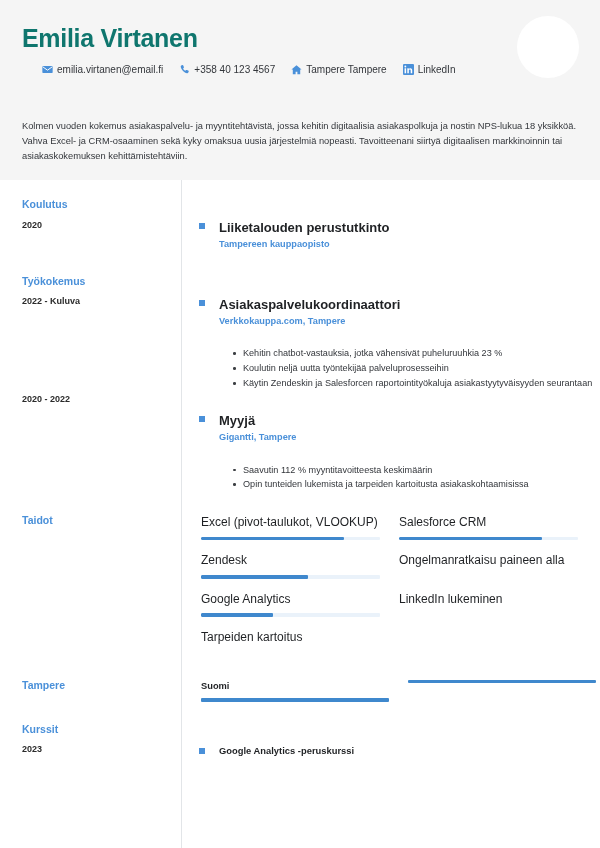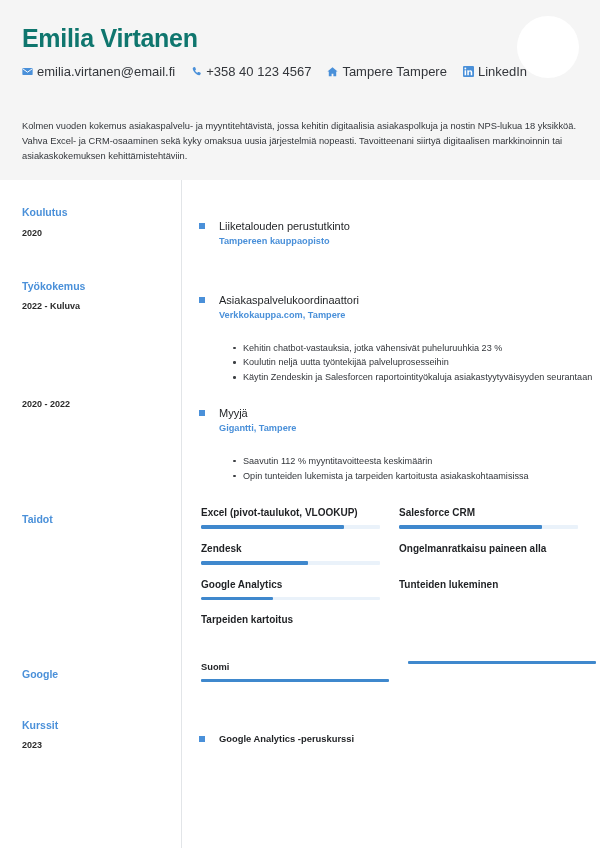--- a/index.html
+++ b/index.html
@@ -29,22 +29,23 @@
     font-weight: bold;
     color: #0f766e;
     letter-spacing: -0.3px;
     margin: 0 0 13px 0;
     line-height: 1;
   }
   .contact-row {
     display: flex;
     align-items: center;
     gap: 16px;
-    font-size: 13px;
+    font-size: 10px;
     color: #33363b;
+    margin-left: 20px;
   }
   .contact-item {
     display: flex;
     align-items: center;
     gap: 4px;
     white-space: nowrap;
   }
   .c-icon {
     display: inline-flex;
     align-items: center;
@@ -105,21 +106,21 @@
   .right-col {
     flex: 1 1 auto;
     padding-left: 20px;
     box-sizing: border-box;
     position: relative;
   }
   .sec-title {
     font-size: 10.5px;
     font-weight: bold;
     color: #4a90d9;
-    margin: 8px 0 10px 0;
+    margin: 0 0 10px 0;
     line-height: 1;
   }
   .date {
     font-size: 9px;
     font-weight: bold;
     color: #2b2b2b;
     line-height: 1.3;
   }
 
   .entry {
@@ -131,22 +132,22 @@
     left: -2.5px;
     top: 4px;
     width: 6px;
     height: 6px;
     background: #4a90d9;
   }
   .entry-body {
     padding-left: 18px;
   }
   .job-title {
-    font-size: 11px;
-    font-weight: normal;
+    font-size: 13px;
+    font-weight: bold;
     color: #1f2124;
     line-height: 1.45;
   }
   .org {
     font-size: 9.2px;
     font-weight: bold;
     color: #4a90d9;
     line-height: 1.5;
   }
   ul.bullets {
@@ -178,22 +179,22 @@
     display: grid;
     grid-template-columns: 1fr 1fr;
     column-gap: 19px;
     row-gap: 0;
     padding-right: 22px;
   }
   .skill {
     margin-bottom: 13px;
   }
   .skill-name {
-    font-size: 10px;
-    font-weight: bold;
+    font-size: 12px;
+    font-weight: normal;
     color: #1f2124;
     margin-bottom: 6px;
     line-height: 1.3;
   }
   .bar-track {
     height: 3.6px;
     background: #eaf2fa;
     border-radius: 1px;
     overflow: hidden;
   }
@@ -391,36 +392,36 @@
         </div>
 
         <div class="skill">
           <div class="skill-name">Google Analytics</div>
           <div class="bar-track">
             <div class="bar-fill" style="width: 40%;"></div>
           </div>
         </div>
 
         <div class="skill no-bar">
-          <div class="skill-name">Tunteiden lukeminen</div>
+          <div class="skill-name">LinkedIn lukeminen</div>
 
         </div>
 
         <div class="skill no-bar">
           <div class="skill-name">Tarpeiden kartoitus</div>
 
         </div>
 
       </div>
     </div>
   </div>
 
   <div class="section sp-lang">
     <div class="left-col">
-      <div class="sec-title">Google</div>
+      <div class="sec-title">Tampere</div>
     </div>
     <div class="right-col">
       <div class="lang-grid">
 
         <div>
           <div class="lang-name">Suomi</div>
           <div class="lang-bar">
             <div class="lang-fill" style="width: 100%;"></div>
           </div>
         </div>

